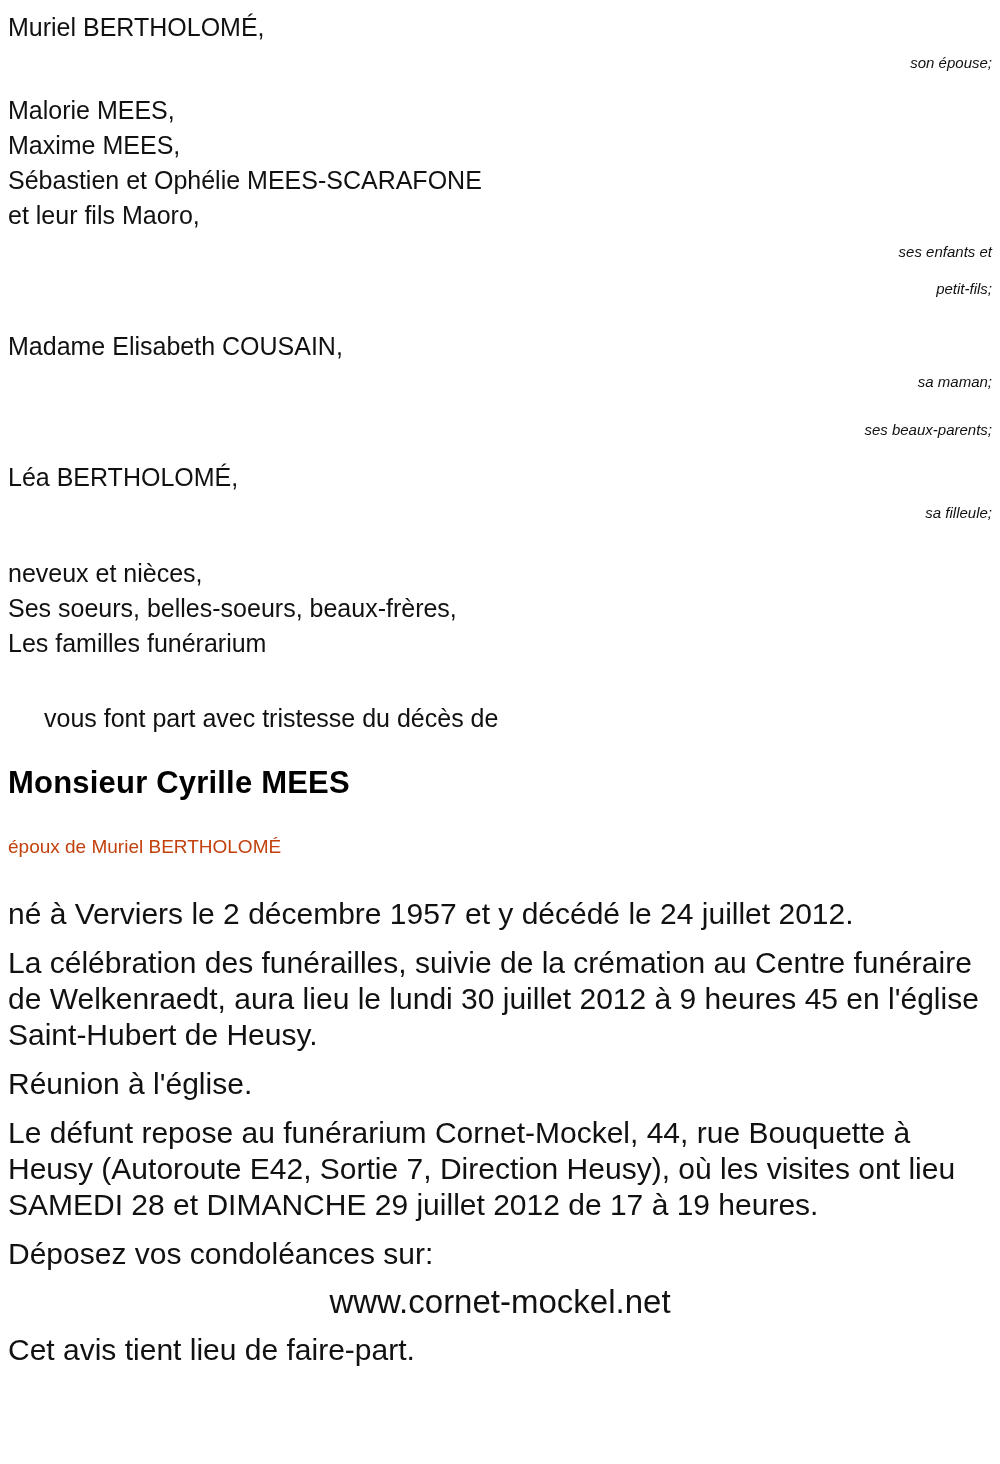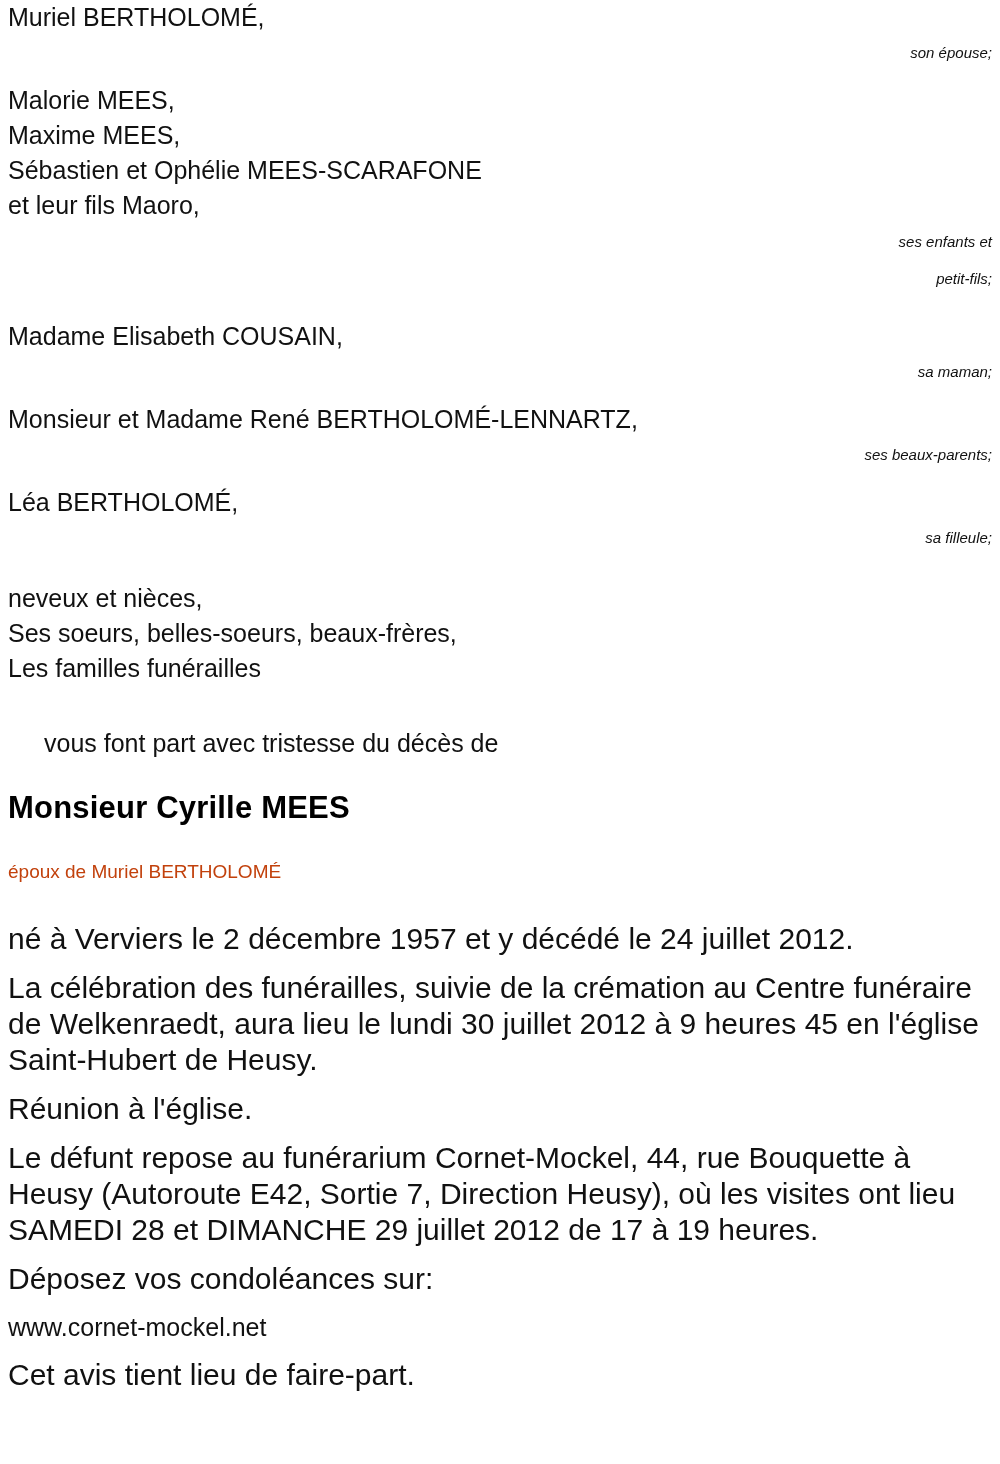--- a/index.html
+++ b/index.html
@@ -13,21 +13,21 @@
     height: 1464px;
     font-family: "Liberation Sans", sans-serif;
     color: #111111;
     overflow: hidden;
   }
   .page {
     position: relative;
     width: 1000px;
     height: 1464px;
     box-sizing: border-box;
-    padding: 0 8px 0 8px;
+    padding: 10px 8px 0 8px;
   }
 
   
   .name-line {
     font-size: 25px;
     line-height: 35px;
     color: #111111;
     white-space: nowrap;
   }
   .role-line {
@@ -73,23 +73,24 @@
 
   .para {
     font-size: 30px;
     line-height: 36px;
     color: #111111;
     max-width: 984px;
   }
   .para + .para { margin-top: 13px; }
 
   .url-line {
-    font-size: 25px;
+    font-size: 33px;
     line-height: 34px;
     color: #111111;
+    text-align: center;
   }
 </style>
 </head>
 <body>
 
 <div class="page">
 
   <div class="group">
     <div class="name-line">Muriel BERTHOLOMÉ,</div>
     <div class="role-line">son épouse;</div>
@@ -109,40 +110,39 @@
   <div class="gap-md"></div>
 
   <div class="group">
     <div class="name-line">Madame Elisabeth COUSAIN,</div>
     <div class="role-line">sa maman;</div>
   </div>
 
   <div class="gap-sm"></div>
 
   <div class="group">
-    <div class="name-line">Monsieur et Madame René BERTHOLOMÉ-LENNARTZ,</div>
     <div class="role-line">ses beaux-parents;</div>
   </div>
 
   <div class="gap-sm"></div>
 
   <div class="group">
     <div class="name-line">Léa BERTHOLOMÉ,</div>
     <div class="role-line">sa filleule;</div>
   </div>
 
   <div class="gap-sm"></div>
 
 
   <div class="gap-sm"></div>
 
   <div class="group">
     <div class="name-line">neveux et nièces,</div>
     <div class="name-line">Ses soeurs, belles-soeurs, beaux-frères,</div>
-    <div class="name-line">Les familles funérailles</div>
+    <div class="name-line">Les familles funérarium</div>
   </div>
 
   <div class="gap-lg"></div>
 
   <div class="intro-line">vous font part avec tristesse du décès de</div>
 
   <div style="height:29px"></div>
 
   <div class="deceased-name">Monsieur Cyrille MEES</div>
 

